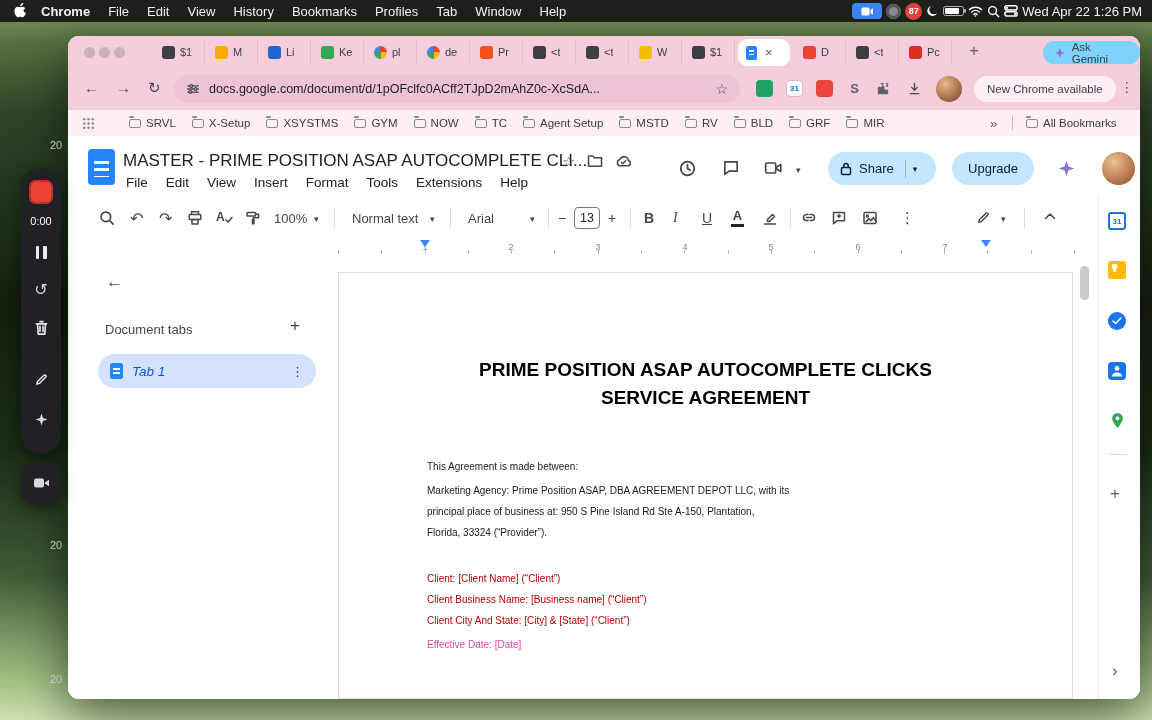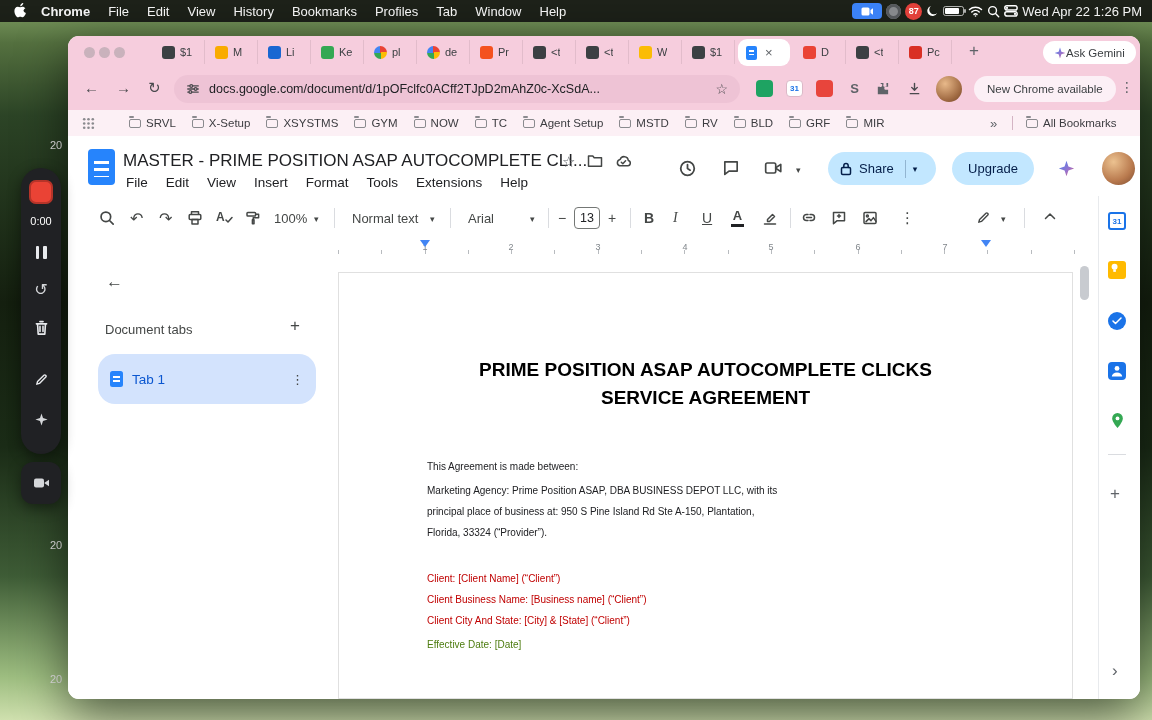--- a/index.html
+++ b/index.html
@@ -31,22 +31,22 @@
   #tabstrip {height:32px;background:#f6cddd;position:relative;flex:0 0 auto;}
   .tl-dot {position:absolute;top:11px;width:11px;height:11px;border-radius:50%;background:#c9b2bc;}
   .mtab {position:absolute;top:4px;width:50px;height:24px;display:flex;align-items:center;gap:5px;padding-left:7px;
     border-right:1px solid rgba(0,0,0,.08);}
   .mtab .lbl {font-size:11px;color:#3c4043;white-space:nowrap;overflow:hidden;}
   .fav {width:13px;height:13px;border-radius:3px;flex:0 0 auto;}
   .fav-g {background:conic-gradient(#ea4335 0 25%,#fbbc04 25% 50%,#34a853 50% 75%,#4285f4 75% 100%);border-radius:50%;}
   #active-tab {position:absolute;left:670px;top:3px;width:52px;height:27px;background:#fff;border-radius:9px;
     display:flex;align-items:center;gap:8px;padding:0 8px;}
   .newtab {position:absolute;left:894px;top:3px;font-size:17px;color:#5f6368;width:24px;height:24px;display:flex;align-items:center;justify-content:center;}
-  #gemini-pill {position:absolute;left:975px;top:5px;height:23px;border-radius:12px;background:#ffffff;
-    display:flex;align-items:center;padding:0 11px;font-size:11.5px;font-weight:500;color:#3c4043;}
+  #gemini-pill {position:absolute;left:975px;top:5px;height:23px;border-radius:12px;background:#7dd3fc;
+    display:flex;align-items:center;gap:6px;padding:0 11px;font-size:11.5px;font-weight:500;color:#3c4043;}
 
   #navbar {height:42px;background:#f6cddd;position:relative;flex:0 0 auto;}
   .nav-glyph {position:absolute;top:11px;font-size:15px;color:#4a4a4e;}
   #urlpill {position:absolute;left:106px;top:7px;width:566px;height:28px;border-radius:14px;background:#eec3d5;
     display:flex;align-items:center;padding:0 12px;gap:9px;}
   #urlpill .url {font-size:12.5px;color:#202124;flex:1;white-space:nowrap;overflow:hidden;}
   .ext {position:absolute;top:12px;width:17px;height:17px;border-radius:4px;display:flex;align-items:center;justify-content:center;}
   #new-chrome {position:absolute;left:906px;top:8px;height:26px;border-radius:13px;background:#fcf0f6;
     display:flex;align-items:center;padding:0 13px;font-size:11.5px;color:#3c4043;}
   #nav-avatar {position:absolute;left:868px;top:8px;width:26px;height:26px;border-radius:50%;
@@ -82,22 +82,22 @@
   #fontsize-box {position:absolute;left:506px;top:71px;width:26px;height:22px;border:1px solid #747775;border-radius:4px;
     display:flex;align-items:center;justify-content:center;font-size:12.5px;color:#202124;}
   .colorbar {display:block;width:13px;height:3.5px;background:#202124;margin-top:0.5px;}
   
   #ruler {position:absolute;left:0;top:104px;width:100%;height:18px;background:#fff;}
   #ruler .tickband {position:absolute;left:270px;top:10px;width:737px;height:4px;
     background:repeating-linear-gradient(90deg,#b8bbbf 0 1px,transparent 1px 43.3px);}
   .rnum {position:absolute;top:2px;font-size:9px;color:#80868b;width:10px;text-align:center;}
   .rmark {position:absolute;top:104px;width:0;height:0;border-left:5px solid transparent;border-right:5px solid transparent;border-top:7px solid #4285f4;}
   
-  #tab-pill {position:absolute;left:30px;top:218px;width:218px;height:50px;border-radius:17px;background:#d3e3fd;
-    display:flex;align-items:center;gap:9px;padding:0 12px;}
+  #tab-pill {position:absolute;left:30px;top:218px;width:218px;height:34px;border-radius:17px;background:#d3e3fd;
+    display:flex;align-items:center;gap:9px;padding:0 12px;font-style:italic;}
   #tab-pill .t {font-size:13.5px;font-weight:500;color:#0b57d0;flex:1;}
   .hint {position:absolute;left:37px;top:260px;width:180px;font-size:12px;line-height:15.5px;color:#5f6368;}
   
   #page {position:absolute;left:270px;top:136px;width:735px;height:427px;background:#fff;border:1px solid #e0e0e0;}
   .pt {position:absolute;left:0;width:100%;text-align:center;font-size:19px;font-weight:700;color:#000;}
   .pl {position:absolute;left:88px;font-size:10px;color:#202124;white-space:nowrap;}
   .pl b {font-weight:400;}
   
   #sidestrip-line {position:absolute;left:1030px;top:60px;bottom:0;width:1px;background:#e8eaed;}
   .sp {position:absolute;left:1040px;width:18px;height:18px;}
@@ -552,27 +552,27 @@
     <div id="tab-pill">
       <span class="doc-sm"></span>
       <span class="t">Tab 1</span>
       <span style="font-size:13px;color:#444746">⋮</span>
     </div>
 
     <div id="page">
       <div class="pt" style="top:114px">SERVICE AGREEMENT</div>
       <div class="pt" style="top:86px">PRIME POSITION ASAP AUTOCOMPLETE CLICKS</div>
       <div class="pl" style="top:188px">This Agreement is made between:</div>
-      <div class="pl" style="top:212px">Marketing Agency: Prime Position ASAP, DBA BUSINESS DEPOT LLC, with its</div>
+      <div class="pl" style="top:212px">Marketing Agency: Prime Position ASAP, DBA AGREEMENT DEPOT LLC, with its</div>
       <div class="pl" style="top:233px">principal place of business at: 950 S Pine Island Rd Ste A-150, Plantation,</div>
       <div class="pl" style="top:254px">Florida, 33324 (“Provider”).</div>
       <div class="pl" style="top: 300px; color: rgb(192, 0, 0);"><b>Client:</b><span> [Client Name] (“Client”)</span></div>
       <div class="pl" style="top: 321px; color: rgb(192, 0, 0);"><b>Client Business Name:</b><span> [Business name] (“Client”)</span></div>
       <div class="pl" style="top: 342px; color: rgb(192, 0, 0);"><b>Client City And State:</b><span> [City] &amp; [State] (“Client”)</span></div>
-      <div class="pl" style="top: 366px; color: #4d7c0f;"><b>Effective Date:</b><span> [Date]</span></div>
+      <div class="pl" style="top: 366px; color: #ec4899;"><b>Effective Date:</b><span> [Date]</span></div>
     </div>
 
     <span id="scroll-thumb"></span>
 
     <span id="sidestrip-line"></span>
     <span class="sp" style="top:76px;background:#fff;border:2px solid #1a73e8;border-radius:3px;color:#1a73e8;font-size:8px;font-weight:700;display:flex;align-items:center;justify-content:center">31</span>
     <span class="sp" style="top:125px;background:#ffba00;border-radius:3px;position:absolute">
       <svg width="14" height="14" viewBox="0 0 14 14" style="margin:0 0 0 0;display:block;padding:1px 0 0 1px">
           <circle cx="6" cy="5.2" r="3.2" fill="#fff"></circle>
           <rect x="4.6" y="8" width="2.8" height="2.6" fill="#fff"></rect>

